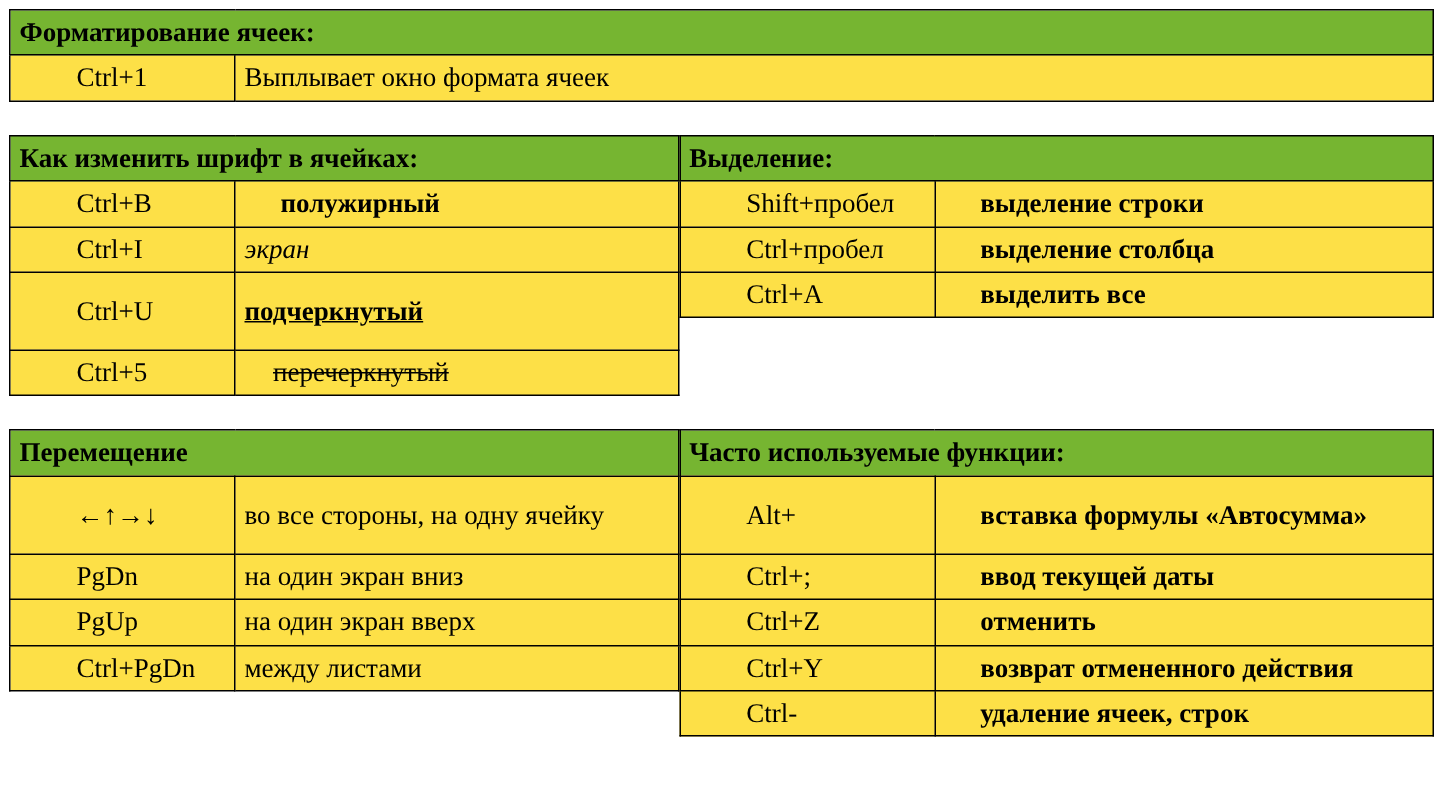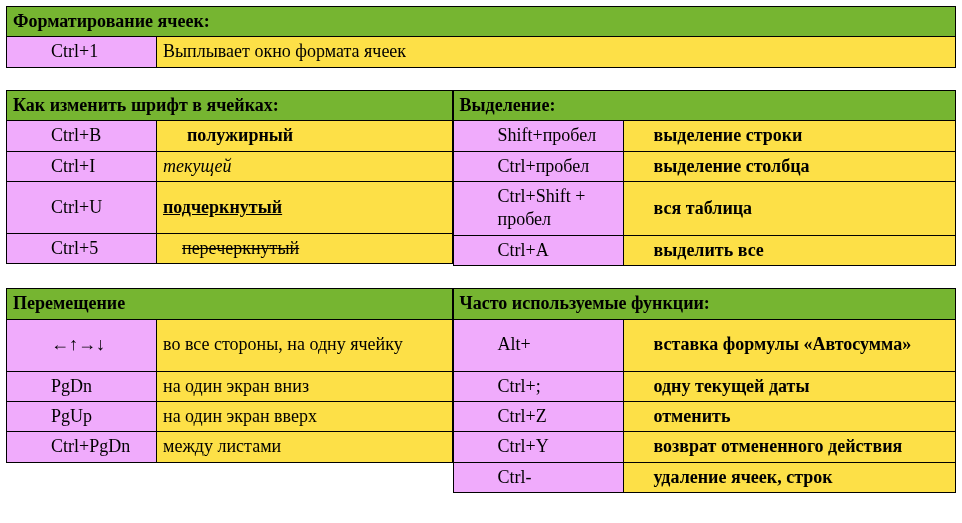--- a/index.html
+++ b/index.html
@@ -22,21 +22,21 @@
     padding: 3px 6px;
     vertical-align: middle;
     text-align: left;
     line-height: 1.3;
   }
   .header-row td {
     background: #76b531;
     font-weight: bold;
   }
   .shortcut-cell {
-    background: #f0abfc;
+    background: #fde047;
     padding-left: 44px;
   }
   .desc-cell {
     background: #fde047;
   }
   .bold { font-weight: bold; padding-left: 30px; }
   .italic { font-style: italic; }
   .underline { text-decoration: underline; font-weight: bold; }
   .strike { text-decoration: line-through; padding-left: 25px; }
   .section-gap {
@@ -90,21 +90,21 @@
         <tbody>
               <tr class="header-row">
           <td colspan="2">Как изменить шрифт в ячейках:</td>
         </tr>
         <tr>
           <td class="shortcut-cell">Ctrl+B</td>
           <td class="desc-cell bold">полужирный</td>
         </tr>
         <tr>
           <td class="shortcut-cell">Ctrl+I</td>
-          <td class="desc-cell italic">текущей</td>
+          <td class="desc-cell italic">экран</td>
         </tr>
         <tr style="height:52px">
           <td class="shortcut-cell">Ctrl+U</td>
           <td class="desc-cell underline">подчеркнутый</td>
         </tr>
         <tr>
           <td class="shortcut-cell">Ctrl+5</td>
           <td class="desc-cell strike">перечеркнутый</td>
         </tr>
       </tbody>
@@ -122,24 +122,20 @@
         </tr>
         <tr>
           <td class="shortcut-cell">Shift+пробел</td>
           <td class="desc-cell bold">выделение строки</td>
         </tr>
         <tr>
           <td class="shortcut-cell">Ctrl+пробел</td>
           <td class="desc-cell bold">выделение столбца</td>
         </tr>
         <tr>
-          <td class="shortcut-cell">Ctrl+Shift + пробел</td>
-          <td class="desc-cell bold">вся таблица</td>
-        </tr>
-        <tr>
           <td class="shortcut-cell">Ctrl+A</td>
           <td class="desc-cell bold">выделить все</td>
         </tr>
       </tbody>
           </table>
     </td>
   </tr>
 </tbody>
   </table>
 
@@ -186,21 +182,21 @@
         <tbody>
               <tr class="header-row">
           <td colspan="2">Часто используемые функции:</td>
         </tr>
         <tr style="height:52px">
           <td class="shortcut-cell">Alt+</td>
           <td class="desc-cell bold">вставка формулы «Автосумма»</td>
         </tr>
         <tr>
           <td class="shortcut-cell">Ctrl+;</td>
-          <td class="desc-cell bold">одну текущей даты</td>
+          <td class="desc-cell bold">ввод текущей даты</td>
         </tr>
         <tr>
           <td class="shortcut-cell">Ctrl+Z</td>
           <td class="desc-cell bold">отменить</td>
         </tr>
         <tr>
           <td class="shortcut-cell">Ctrl+Y</td>
           <td class="desc-cell bold">возврат отмененного действия</td>
         </tr>
         <tr>

